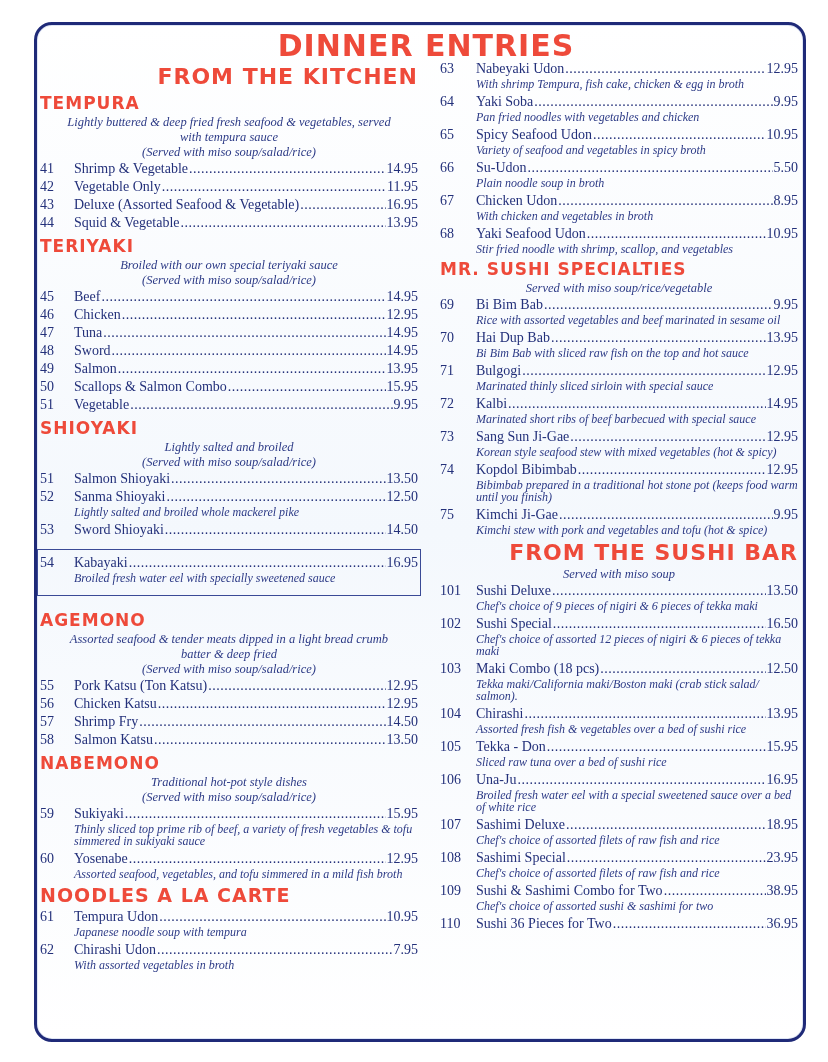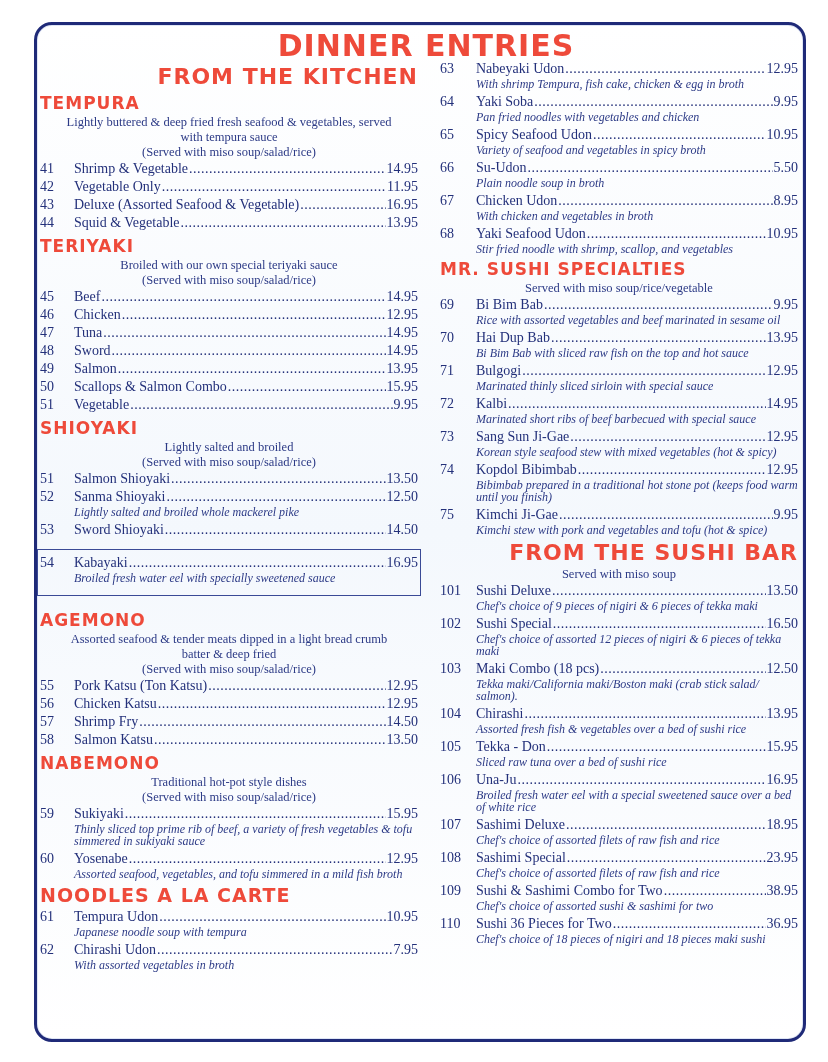--- a/index.html
+++ b/index.html
@@ -13,21 +13,21 @@
       box-shadow: inset 0 0 0 1px #dfe6f5;
       background: linear-gradient(180deg,#ffffff 0%, #f4f8fd 50%, #ffffff 100%);
     }
     .red { color:#ee4a3a; font-family:"DejaVu Sans", "Liberation Sans", sans-serif; font-weight:bold; letter-spacing:1px; }
     .main-title { position:absolute; left:0; width:828px; top:28px; text-align:center; font-size:30px; padding-left:24px; box-sizing:border-box; }
     .col { position:absolute; }
     .col-left { left:40px; top:62px; width:378px; }
     .col-right { left:440px; top:60px; width:358px; }
     .h1 { text-align:right; font-size:22px; margin:2px 0 2px; }
     .h2 { text-align:left; font-size:17px; margin:4px 0 2px; }
-    .desc { text-align:center; font-size:12.5px; line-height:15px; color:#2c3a86; }
+    .desc { text-align:center; font-style:italic; font-size:12.5px; line-height:15px; color:#2c3a86; }
     .item { display:flex; align-items:flex-end; font-size:14px; line-height:18px; }
     .num { width:34px; flex:none; }
     .col-right .num { width:36px; }
     .name { white-space:nowrap; }
     .dots { flex:1; overflow:hidden; white-space:nowrap; margin:0 1px; }
     .dots::before { content:"................................................................................................................................................"; letter-spacing:0.5px; }
     .price { flex:none; }
     .sub { font-style:italic; font-size:12px; line-height:12px; padding-left:34px; color:#2c3a86; margin-bottom:3px; }
     .col-right .sub { padding-left:36px; }
     .boxed { border:1.5px solid #3a4a96; padding:4px 2px 8px 2px; margin:10px -3px 14px -3px; }
@@ -389,15 +389,14 @@
         <span class="dots"></span>
         <span class="price">38.95</span>
       </div>
       <div class="sub">Chef's choice of assorted sushi &amp; sashimi for two</div>
       <div class="item">
         <span class="num">110</span>
         <span class="name">Sushi 36 Pieces for Two</span>
         <span class="dots"></span>
         <span class="price">36.95</span>
       </div>
-      <div class="sub">Chef's choice of 18 pieces of nigiri and 18 pieces maki sushi</div>
     </div>
 </div>
 
 </body></html>

